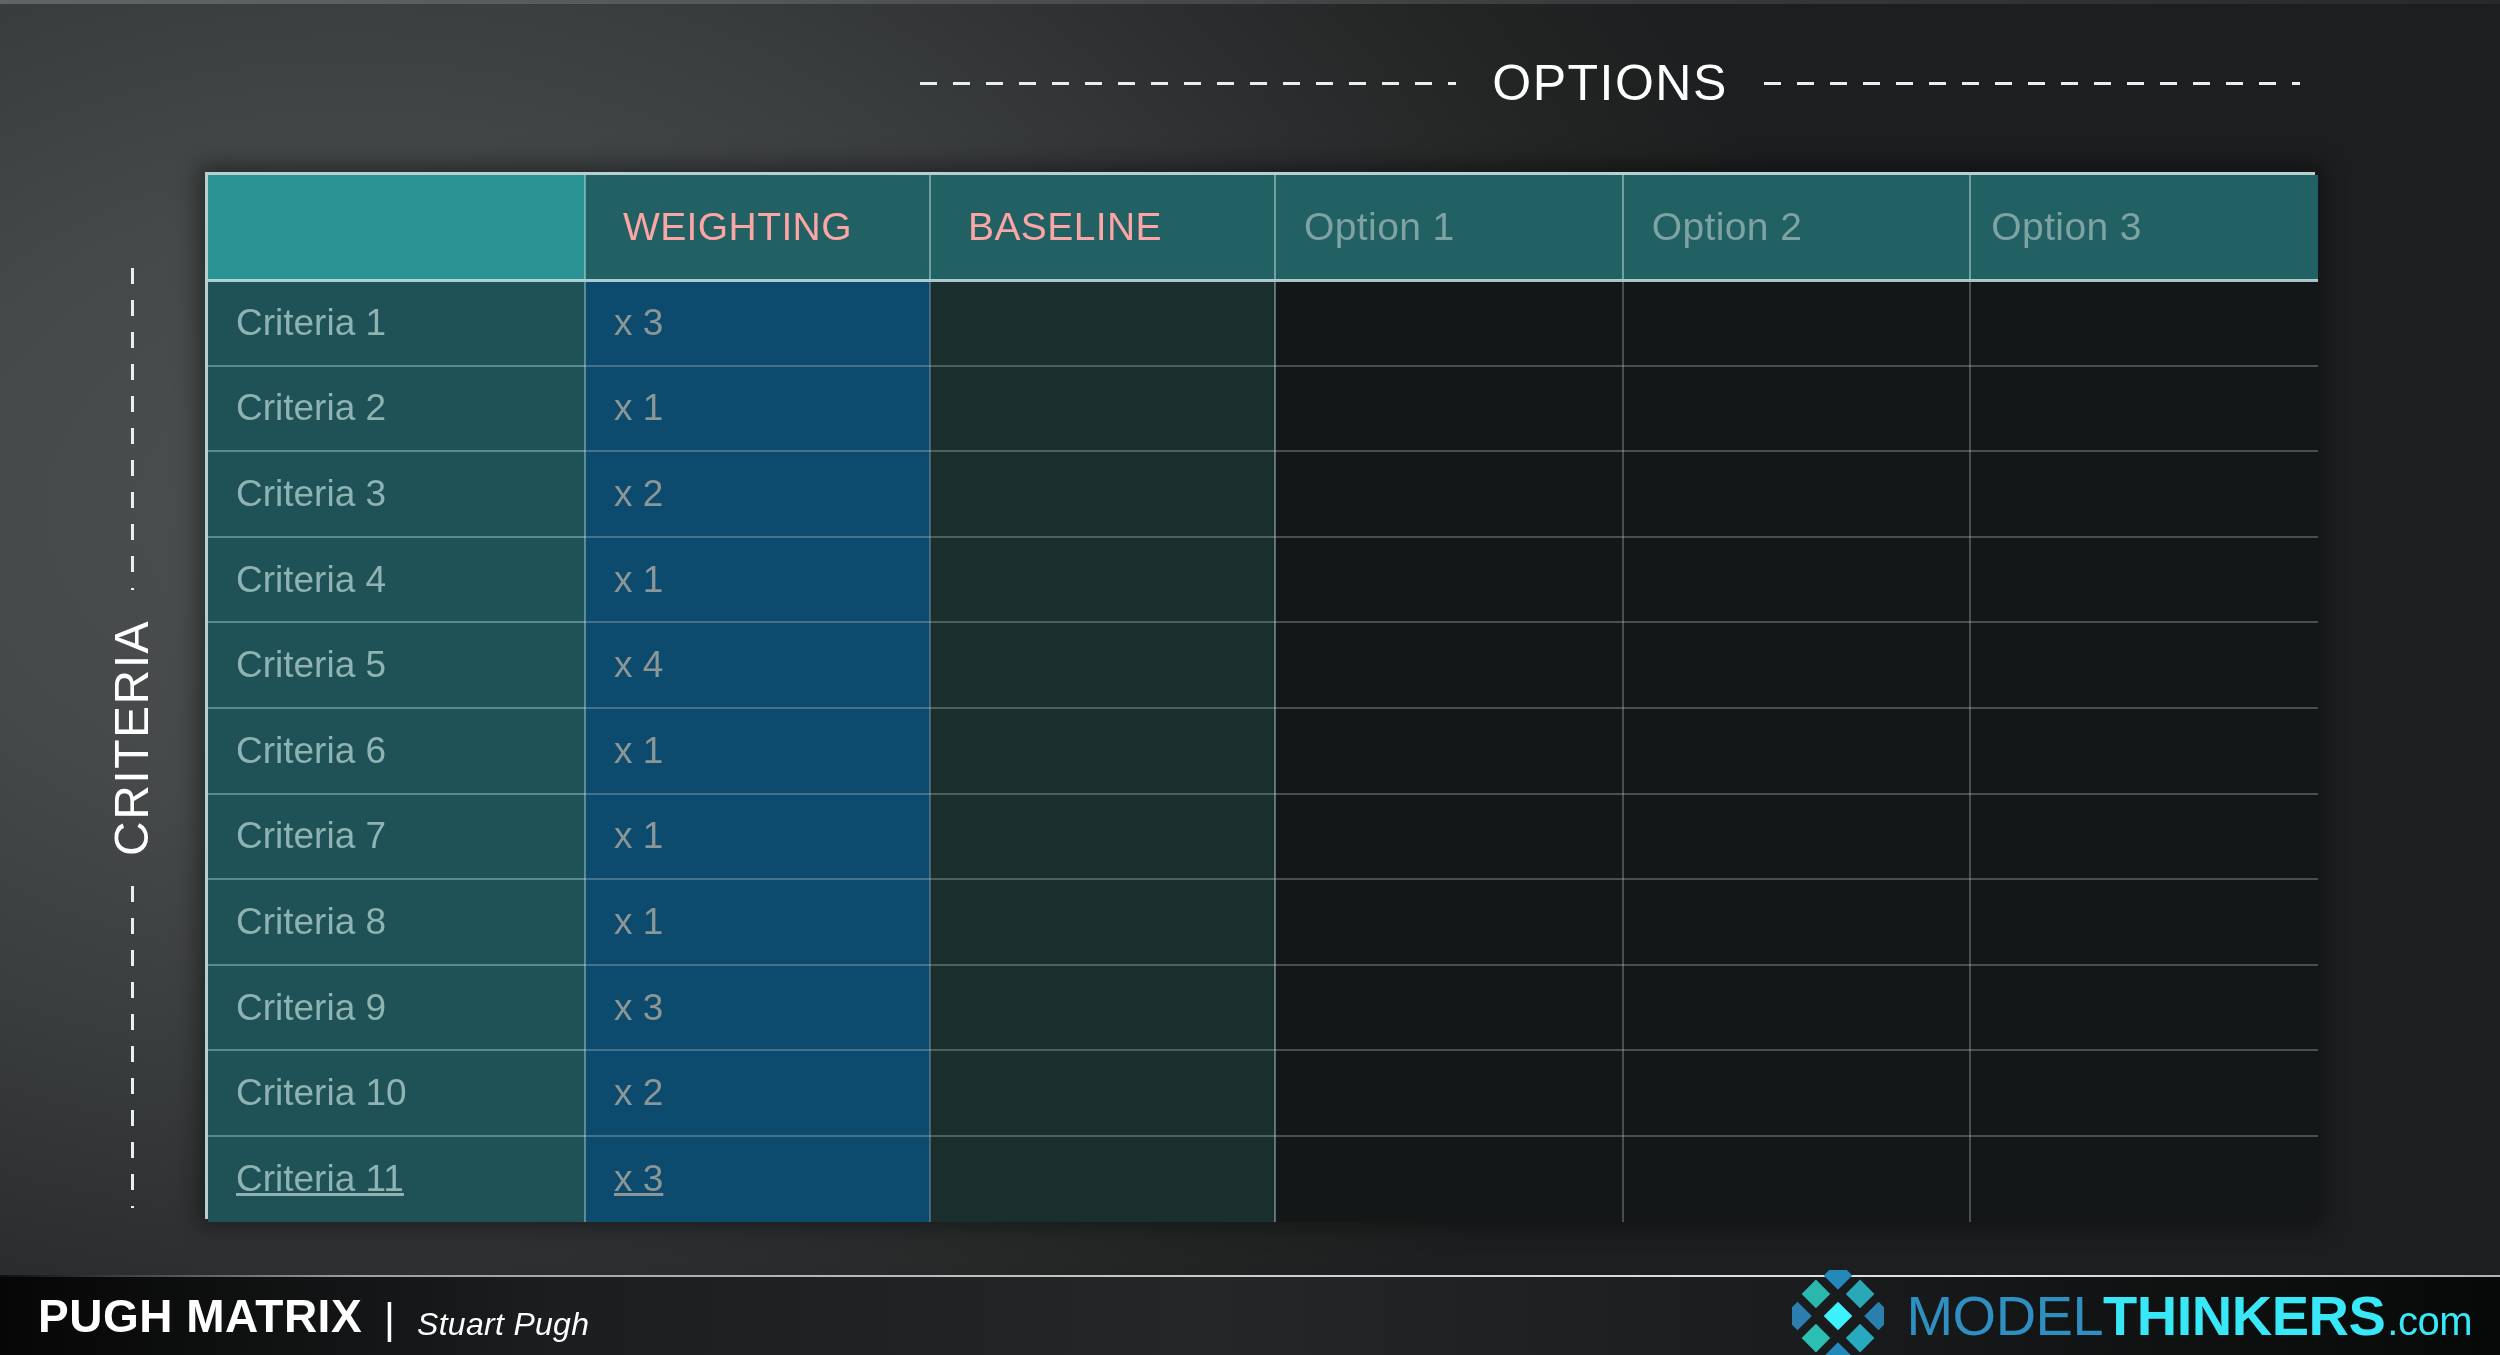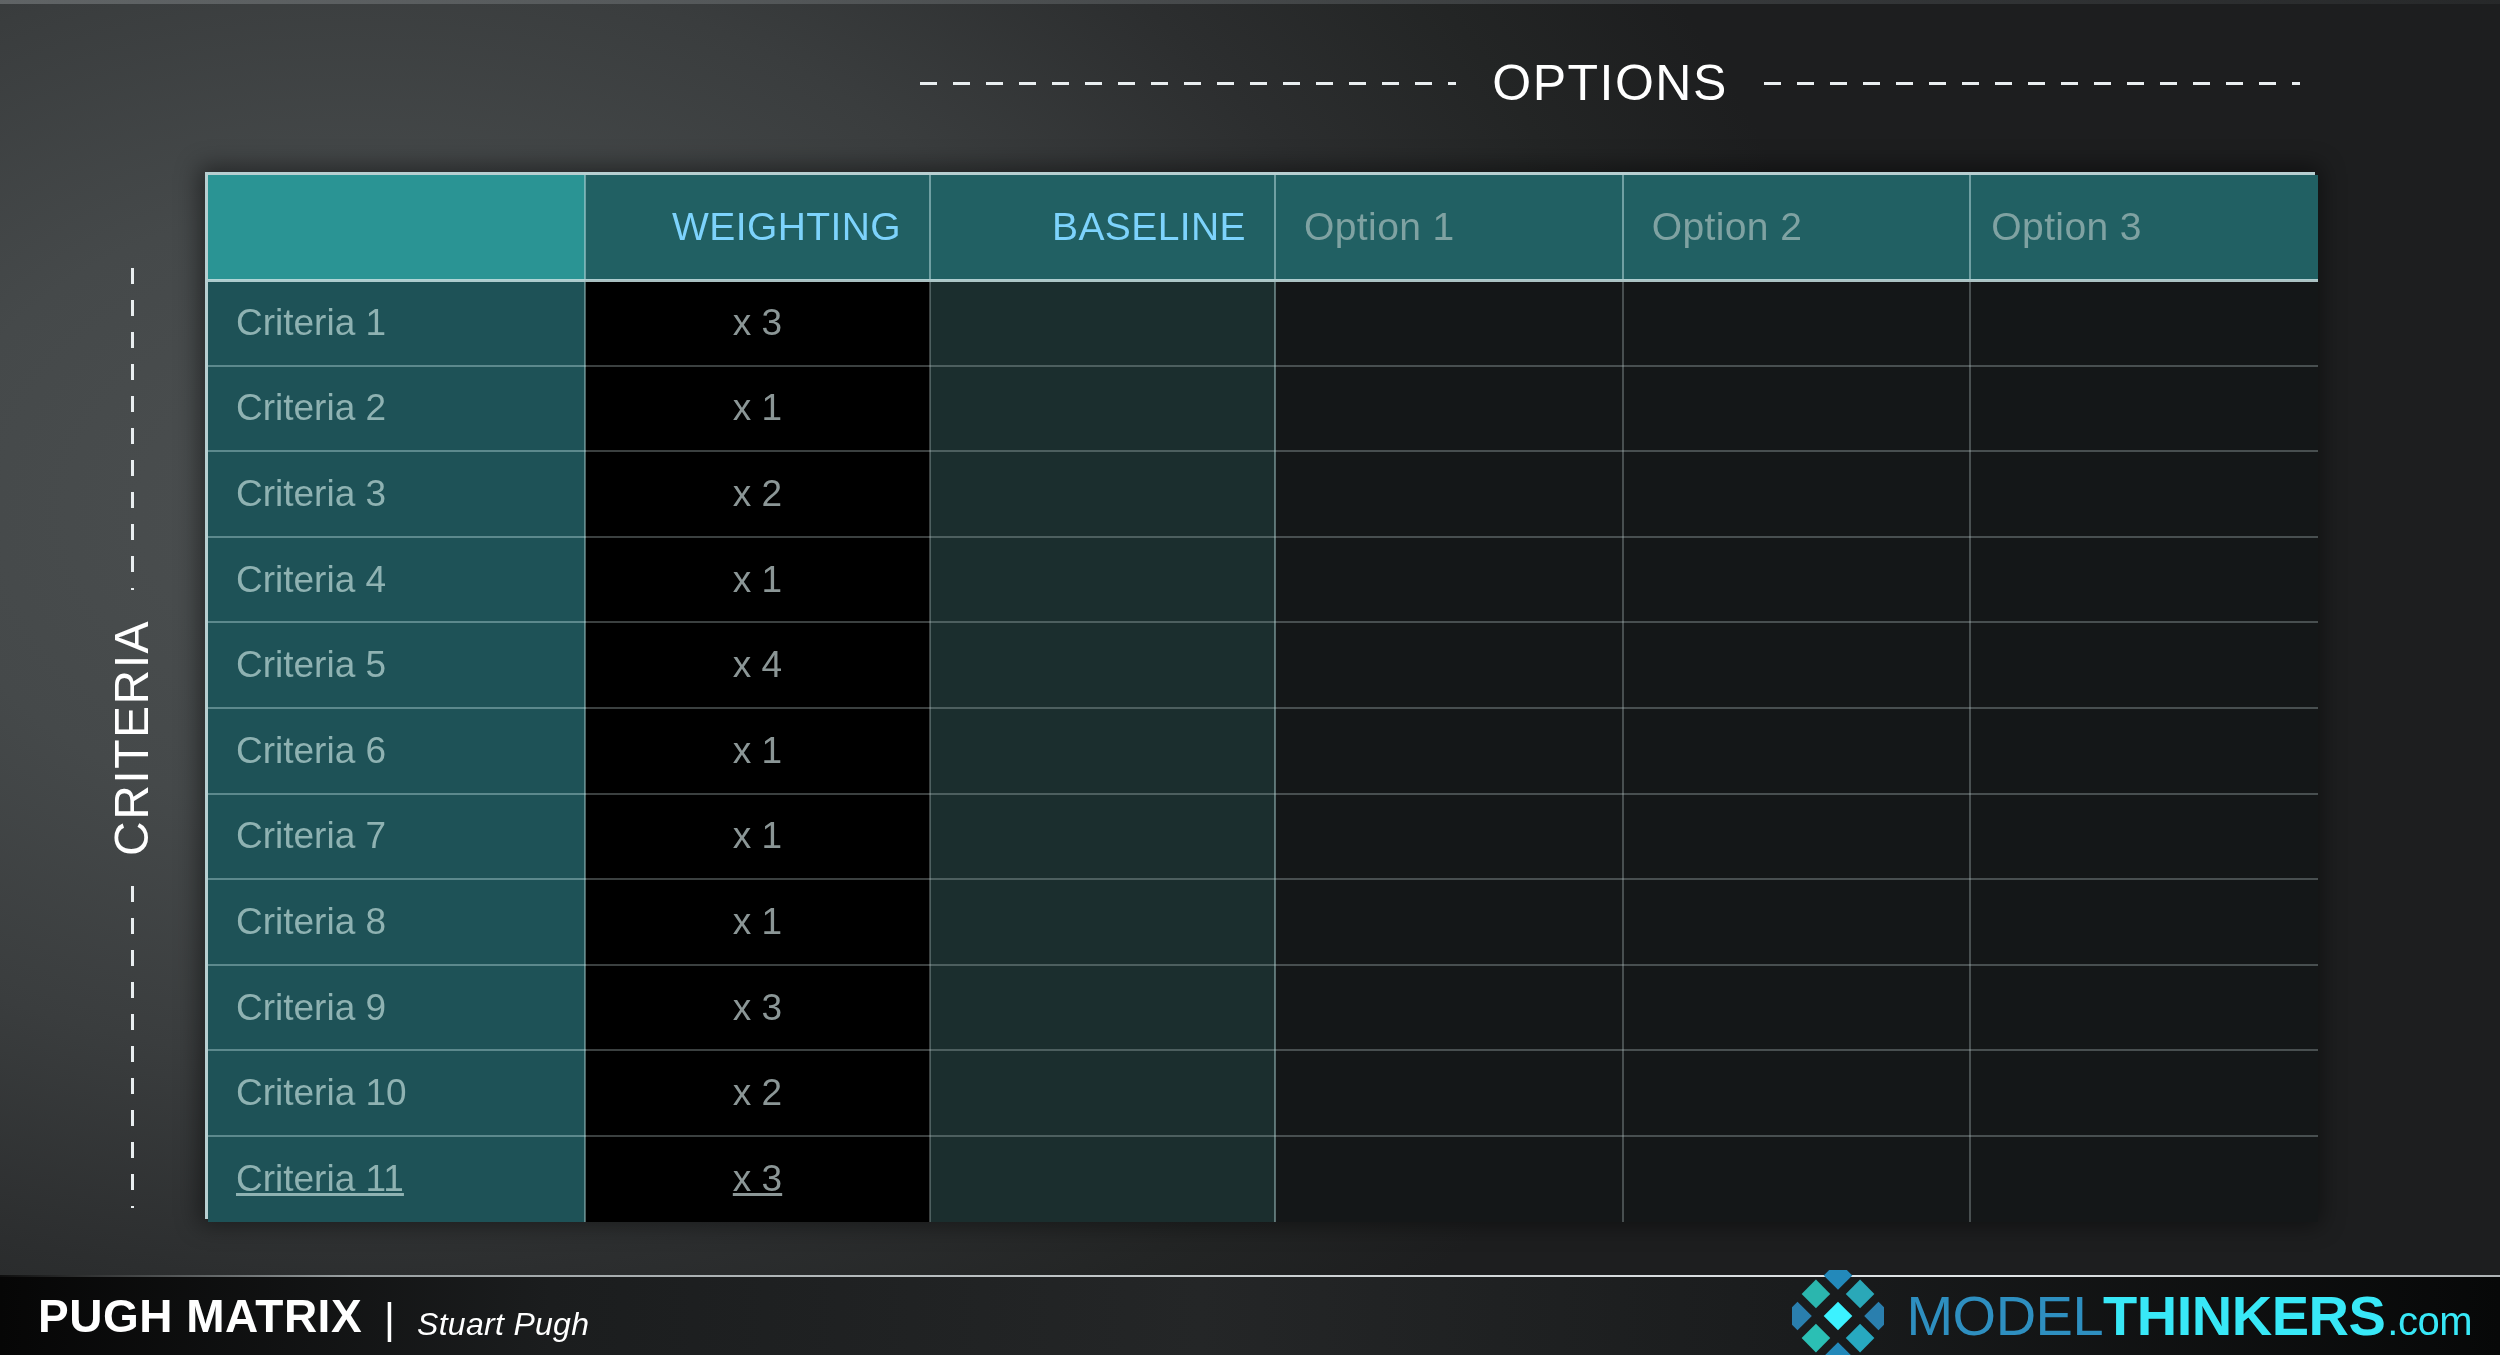--- a/index.html
+++ b/index.html
@@ -96,21 +96,21 @@
   thead tr { height:105px; }
   thead th {
     font-weight:normal; padding:0 28px; vertical-align:middle;
     border-right:2px solid rgba(178,214,216,.55);
     border-bottom:3px solid rgba(198,224,226,.85);
     background:#216063;
   }
   th.h-corner   { background:#2a9494; border-right:2px solid rgba(178,214,216,.55); }
   th.h-weight,
   th.h-baseline {
-    color:#7dd3fc; font-size:39px; text-align:right; letter-spacing:.4px;padding-left:37px;
+    color:#fca5a5; font-size:39px; text-align:left; letter-spacing:.4px;padding-left:37px;
   }
   th.h-option {
     color:#7fa2a2; font-size:39px; text-align:left; letter-spacing:.4px;
   }
   thead th:last-child { border-right:none;padding-left:20px; }
 
   
   tbody tr { height:85.6px; }
   tbody td {
     padding:0 28px; vertical-align:middle;
@@ -120,22 +120,22 @@
   tbody tr:last-child td { border-bottom:none;text-decoration:underline; }
   tbody td:last-child { border-right:none; }
 
   td.cell-criteria {
     background:#1e5257;
     color:#8fb2b2; font-size:37px; text-align:left;
     border-right:2px solid rgba(178,214,216,.45);
     border-bottom:2px solid rgba(178,214,216,.42);
   }
   td.cell-weight {
-    background:#000000;
-    color:#8b9696; font-size:37px; text-align:center;
+    background:#0c4a6e;
+    color:#8b9696; font-size:37px; text-align:left;
   }
   td.cell-baseline {
     background:#1b2e2e;
     border-right:2px solid rgba(178,214,216,.45);
   }
   td.cell-option {
     background:#141718;
   }
 
   

